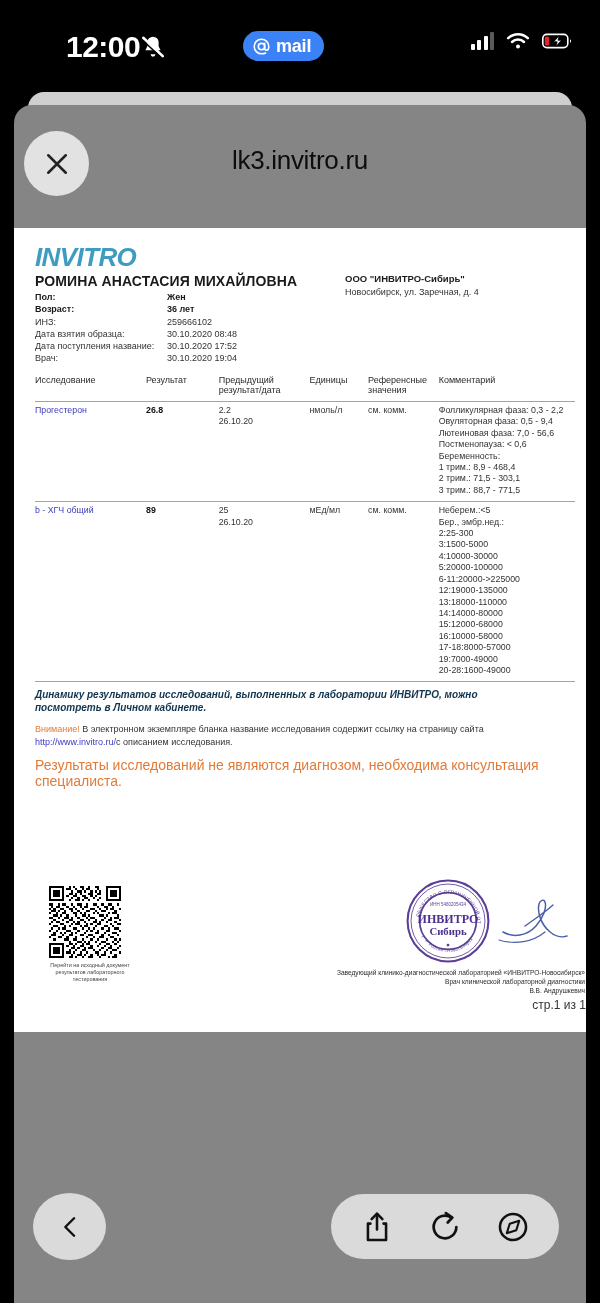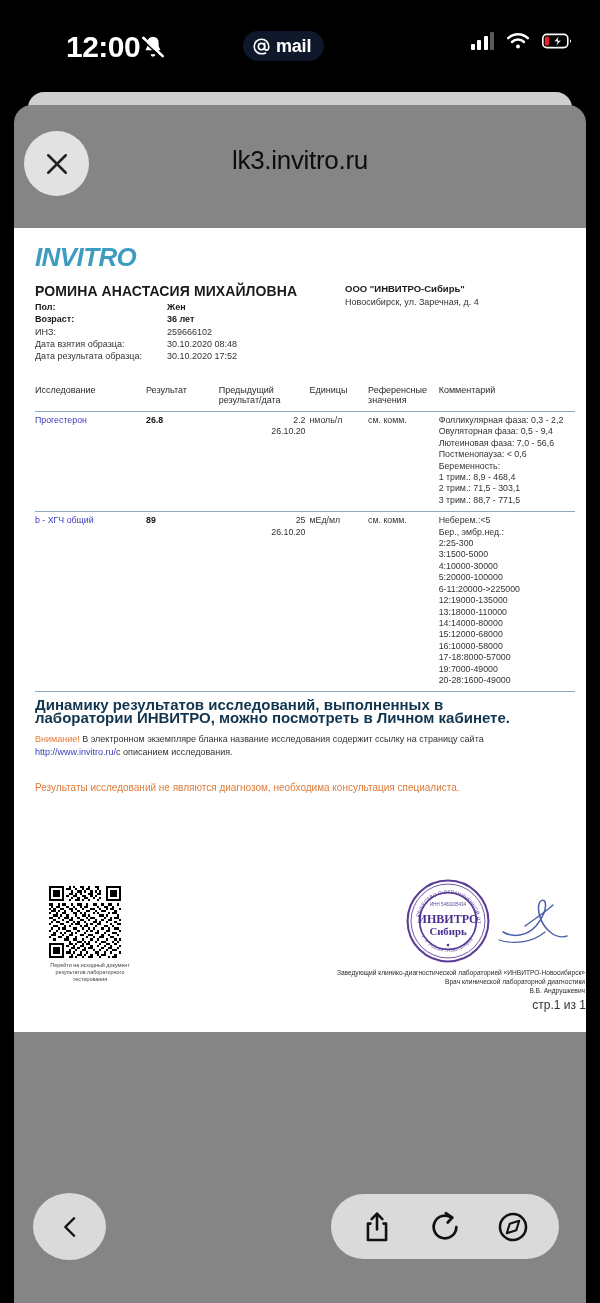--- a/index.html
+++ b/index.html
@@ -17,21 +17,21 @@
     background: #000; display: flex; align-items: center;
   }
   #status-time {
     position: absolute; left: 66px; top: 30px;
     color: #fff; font-size: 30px; font-weight: 600; letter-spacing: -0.5px;
     font-family: "Liberation Sans", sans-serif;
   }
   #mute-icon { position: absolute; left: 140px; top: 34px; width: 26px; height: 26px; }
   #mail-pill {
     position: absolute; left: 243px; top: 31px;
-    background: #0f172a; border-radius: 16px;
+    background: #3b82f6; border-radius: 16px;
     height: 30px; padding: 0 13px 0 9px;
     display: flex; align-items: center; gap: 5px;
   }
   #mail-at { width: 19px; height: 19px; }
   #mail-label { color: #fff; font-size: 18px; font-weight: 600; letter-spacing: -0.2px; }
   #status-right { position: absolute; right: 28px; top: 32px; display: flex; align-items: center; gap: 12px; }
   .bars { display: flex; align-items: flex-end; gap: 2.5px; height: 18px; }
   .bars i { display: block; width: 4px; background: #fff; border-radius: 1px; }
   .bars i:nth-child(1) { height: 6px; }
   .bars i:nth-child(2) { height: 10px; }
@@ -60,21 +60,21 @@
   
   #doc-page {
     position: absolute; left: 14px; top: 228px; width: 572px; height: 804px;
     background: #ffffff; overflow: hidden;
   }
   #doc-inner { position: absolute; left: 21px; top: 10px; width: 540px; }
 
   #logo {
     color: #3d9cc0; font-size: 26px; font-weight: bold; font-style: italic;
     letter-spacing: -0.6px; font-family: "Liberation Sans", sans-serif;
-    margin-top: 4px; margin-bottom: 10px;
+    margin-top: 4px; 
   }
 
   
   #hdr { position: relative; height: 98px; }
   #hdr-left { position: absolute; left: 0; top: 0; width: 300px; }
   #hdr-right { position: absolute; left: 310px; top: 0; width: 240px; }
   #patient-name { font-size: 14px; font-weight: bold; color: #1a1a1a; letter-spacing: 0.1px; margin-bottom: 2px; }
   .kv { display: flex; font-size: 9px; color: #333; line-height: 12.3px; }
   .kv .k { width: 132px; flex: 0 0 132px; }
   .kv.b .k, .kv.b .v { font-weight: bold; color: #1a1a1a; }
@@ -85,35 +85,35 @@
   #res-table { width: 100%; border-collapse: collapse; font-size: 8.8px; color: #333; margin-top: 4px; }
   #res-table th {
     text-align: left; font-weight: normal; color: #2b2b2b;
     padding: 0 4px 6px 0; vertical-align: top; font-size: 9px;
     border-bottom: 1.3px solid #8fa8bd;
   }
   #res-table td { vertical-align: top; padding: 3px 4px 5px 0; line-height: 11.4px; }
   #res-table tr.data-row td { border-bottom: 1.3px solid #8fa8bd; }
   .c-name { width: 110px; }
   .c-res  { width: 72px; }
-  .c-prev { width: 90px; text-align: right; }
+  .c-prev { width: 90px; }
   .c-unit { width: 58px; }
   .c-ref  { width: 70px; }
   .c-com  { width: 135px; }
   .test-name { color: #3b3bbd; }
   .result-val { font-weight: bold; color: #111; }
   .comment { white-space: pre-line; line-height: 11.3px; }
 
   
   #notes { margin-top: 7px; }
-  #note-dynamic { font-size: 15px; font-weight: bold; color: #12354f; line-height: 12.5px; width: 500px; }
+  #note-dynamic { font-size: 10px; font-weight: bold; color: #12354f; line-height: 12.5px; width: 500px; font-style: italic; }
   #note-attention { font-size: 9px; color: #3b3bbd; margin-top: 9px; line-height: 12.3px; width: 500px; }
   #note-attention .warn { color: #e07b39; }
   #note-attention .plain { color: #333; }
-  #note-diag { font-size: 10px; color: #e07b39; margin-top: 24px; }
+  #note-diag { font-size: 14px; color: #e07b39; margin-top: 9px; }
 
   
   #footer { position: absolute; left: 21px; top: 648px; width: 540px; height: 130px; }
   #qr-wrap { position: absolute; left: 14px; top: 10px; width: 82px; }
   #qr { width: 72px; height: 72px; display: block; }
   #qr-caption { font-size: 5.4px; color: #444; text-align: center; line-height: 7.2px; margin-top: 4px; width: 82px; }
   #stamp-wrap { position: absolute; left: 340px; top: 0; width: 200px; height: 120px; }
   #stamp { position: absolute; left: 30px; top: 2px; }
   #signature { position: absolute; left: 120px; top: 12px; }
   #sign-lines { position: absolute; left: -70px; top: 92px; width: 280px; text-align: right; font-size: 6.6px; color: #2b2b2b; line-height: 9.2px; }
@@ -204,22 +204,26 @@
               </div>
               <div class="kv">
                 <span class="k">ИНЗ:</span>
                 <span class="v">259666102</span>
               </div>
               <div class="kv">
                 <span class="k">Дата взятия образца:</span>
                 <span class="v">30.10.2020 08:48</span>
               </div>
               <div class="kv">
-                <span class="k">Дата результата образца:</span>
+                <span class="k">Дата поступления название:</span>
                 <span class="v">30.10.2020 17:52</span>
+              </div>
+              <div class="kv">
+                <span class="k">Врач:</span>
+                <span class="v">30.10.2020 19:04</span>
               </div>
             </div>
         </div>
         <div id="hdr-right">
           <div id="org-name">ООО "ИНВИТРО-Сибирь"</div>
           <div id="org-addr">Новосибирск, ул. Заречная, д. 4</div>
         </div>
       </div>
 
       <table id="res-table">

